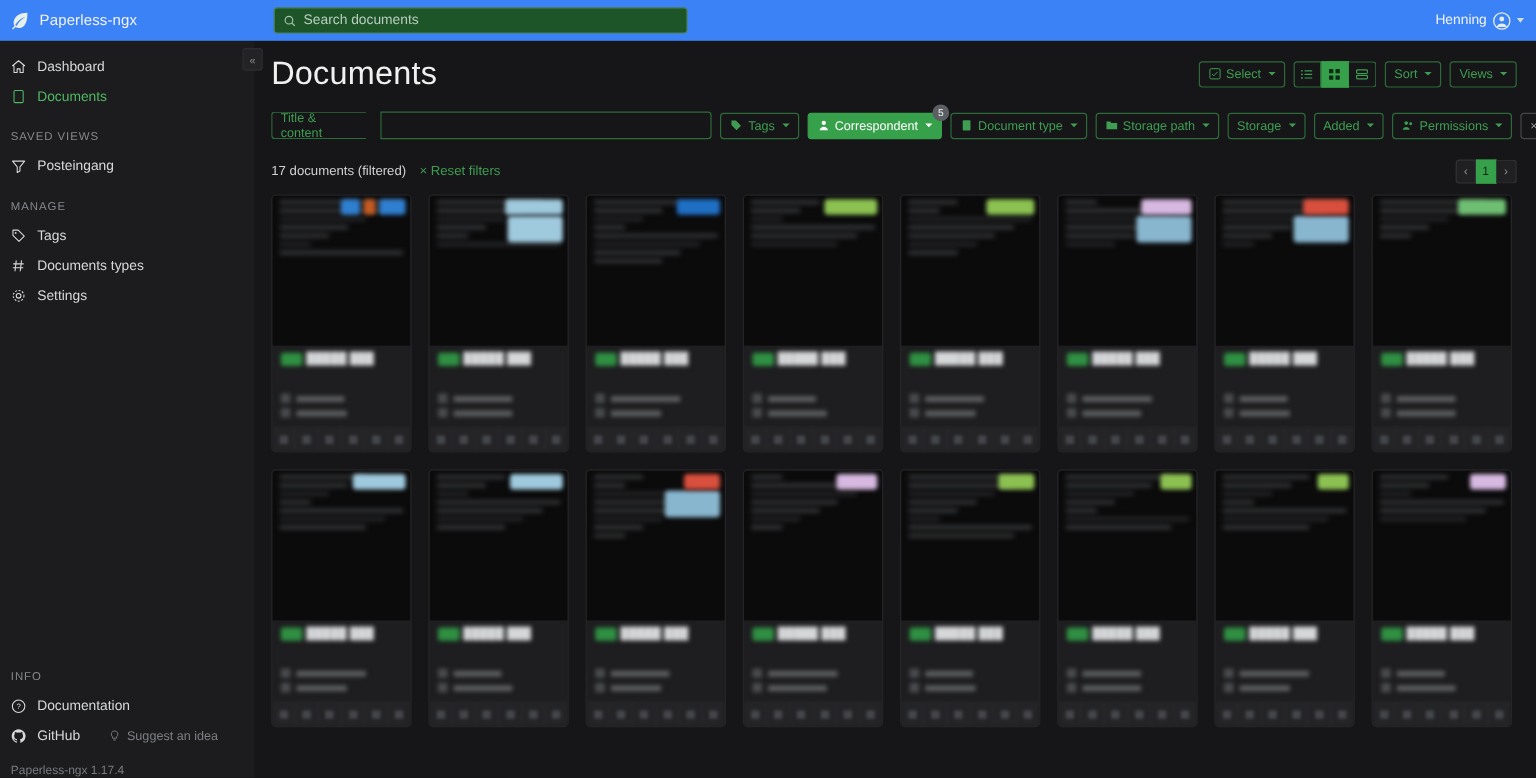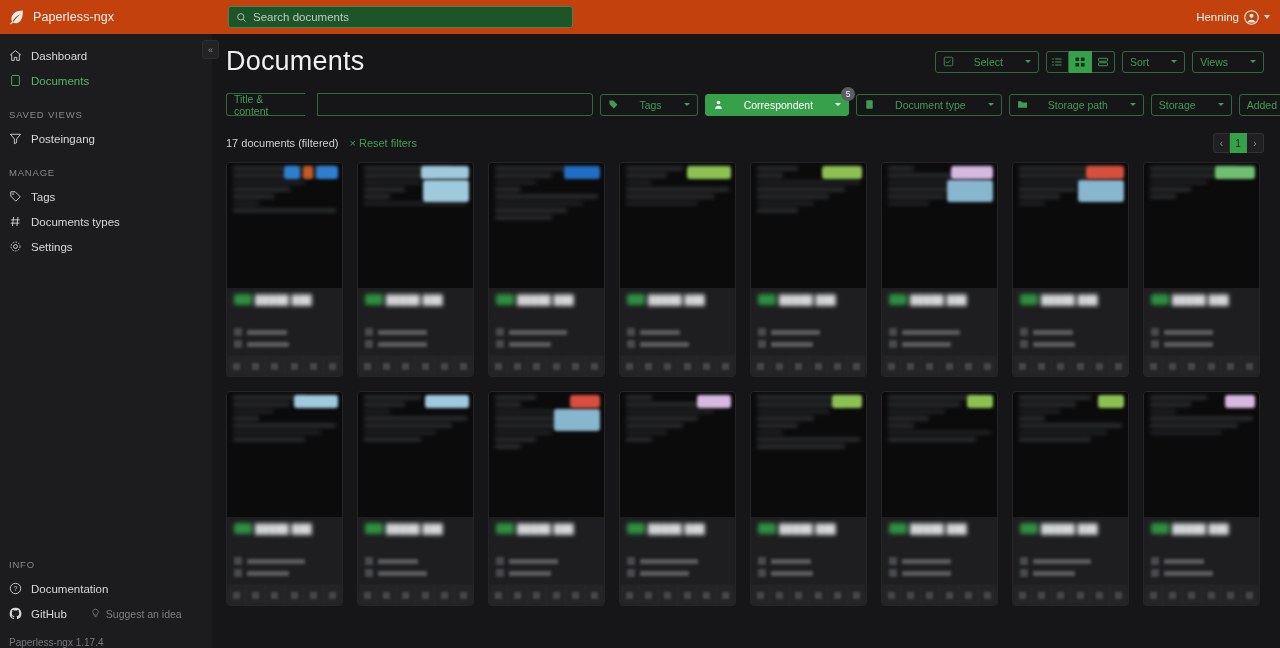--- a/index.html
+++ b/index.html
@@ -6,21 +6,21 @@
   html, body {
     width: 1280px; height: 648px;
     background: #161618;
     font-family: "Liberation Sans", sans-serif;
     overflow: hidden;
     color: #e8e8e8;
   }
   
   .topbar {
     position: absolute; top: 0; left: 0; width: 1280px; height: 34px;
-    background: #c2410c;
+    background: #3b82f6;
     display: flex; align-items: center;
     z-index: 40;
   }
   .brand { display: flex; align-items: center; gap: 8px; padding-left: 8px; width: 212px; }
   .brand-logo { width: 17px; height: 17px; display: block; }
   .brand-name { font-size: 12.5px; color: #f2f2f2; letter-spacing: .1px; }
   .search-wrap {
     width: 345px; height: 22px; margin-left: 16px;
     border: 1px solid #4c7f58; border-radius: 3px;
     background: #1d5529;
@@ -79,21 +79,21 @@
     position: absolute; top: 34px; left: 212px; width: 1068px; height: 614px;
     padding: 12px 16px 0 14px; overflow: hidden;
   }
   .page-head { display: flex; align-items: center; margin-bottom: 16px; }
   .page-title { font-size: 27px; font-weight: 400; color: #f0f0f0; letter-spacing: .2px; }
   .head-tools { margin-left: auto; display: flex; align-items: center; gap: 7px; }
 
   .btn {
     height: 22px; border: 1px solid #2c6b39; border-radius: 3px;
     background: transparent; color: #3f9d52;
-    font-size: 10.5px; display: inline-flex; align-items: center; gap: 20px;
+    font-size: 10.5px; display: inline-flex; align-items: center; gap: 4px;
     padding: 0 7px; cursor: pointer; white-space: nowrap;
     font-family: "Liberation Sans", sans-serif;
   }
   .btn .bi { width: 11px; height: 11px; flex: none; }
   .btn .cd {
     width: 0; height: 0; margin-left: 2px;
     border-left: 3px solid transparent; border-right: 3px solid transparent;
     border-top: 3.5px solid currentColor;
   }
   .btn.gray { border-color: #46474a; color: #9a9c9f; }

